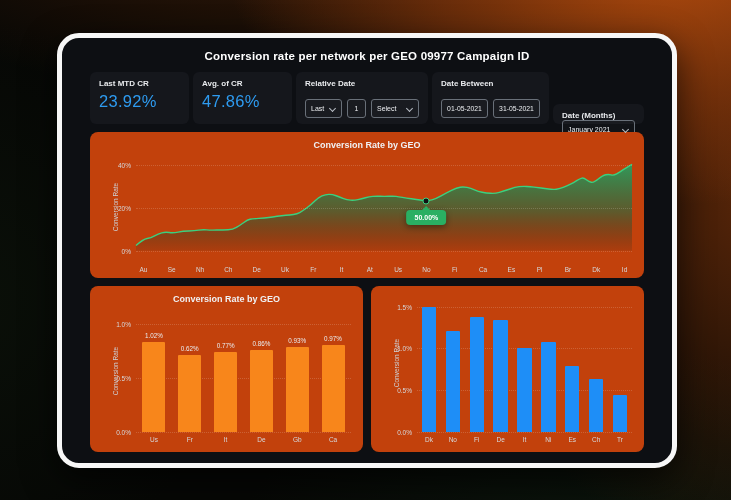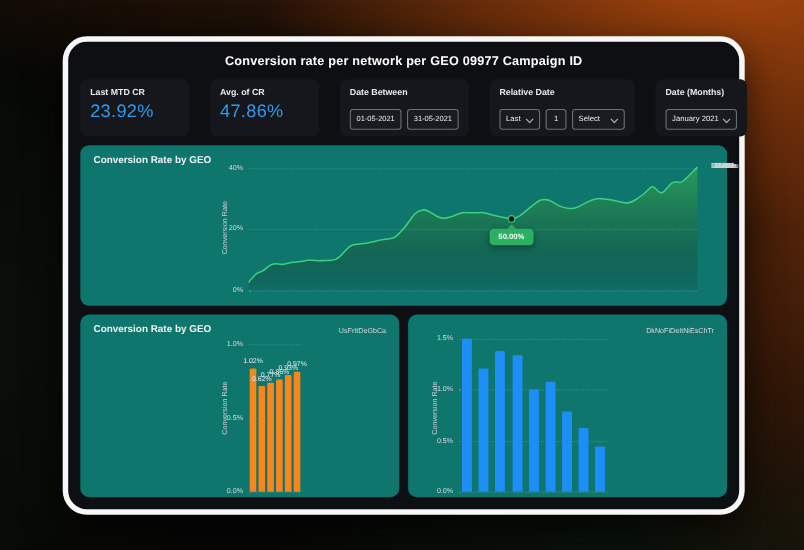--- a/index.html
+++ b/index.html
@@ -11,49 +11,49 @@
       radial-gradient(420px 520px at 104% 38%, rgba(160,64,12,0.55) 0%, rgba(90,38,8,0.25) 50%, rgba(0,0,0,0) 72%),
       radial-gradient(700px 260px at 45% -18%, rgba(110,48,12,0.55) 0%, rgba(60,26,7,0.25) 55%, rgba(0,0,0,0) 75%),
       radial-gradient(560px 300px at 85% 112%, rgba(24,58,30,0.30) 0%, rgba(0,0,0,0) 70%),
       radial-gradient(400px 400px at -5% 60%, rgba(14,24,12,0.5) 0%, rgba(0,0,0,0) 70%);
   }
   .frame {
     position:absolute; left:57px; top:33px; width:620px; height:435px;
     background:#0d0f13; border:5px solid #f7f7f7; border-radius:22px;
     box-shadow:0 12px 34px rgba(0,0,0,0.65);
   }
-  .inner { position:relative; width:100%; height:100%; padding:2px 11px 11px; display:flex; flex-direction:column; }
+  .inner { position:relative; width:100%; height:100%; padding:2px 28px 11px; display:flex; flex-direction:column; }
   .titlebar { height:32px; display:flex; align-items:center; justify-content:center; }
   .titlebar .title { color:#ffffff; font-size:11.5px; font-weight:bold; letter-spacing:.2px; }
 
   
-  .toprow { display:flex; gap:19px; height:52px; flex:0 0 52px; }
+  .toprow { display:flex; gap:4px; height:52px; flex:0 0 52px; }
   .card { background:#15171c; border-radius:6px; padding:7px 9px 6px; display:flex; flex-direction:column; }
   .card .clabel { color:#e8eaed; font-size:8px; font-weight:bold; }
   .kpi { flex:0 0 99px; }
   .kpi .kvalue { margin-top:4px; color:#2e9bf0; font-size:16.5px; font-weight:500; letter-spacing:.3px; }
   .f-rel { flex:0 0 124px; }
   .f-between { flex:0 0 108px; }
-  .f-months { flex:1; }
+  .f-months { flex:1;margin-top:32px; }
   .ctrlrow { margin-top:auto; display:flex; gap:5px; align-items:center; }
   .ctrl {
     height:19px; border:1px solid #697079; border-radius:3px; background:rgba(255,255,255,0.02);
     color:#eceef1; font-size:7px; display:flex; align-items:center; padding:0 5px; gap:5px; white-space:nowrap;
   }
   .chev { width:6px; height:6px; position:relative; flex:0 0 6px; }
   .chev::before { content:""; position:absolute; left:0; top:0; width:4px; height:4px;
     border-right:1.2px solid #b8bdc4; border-bottom:1.2px solid #b8bdc4; transform:rotate(45deg); }
   .ctrl.w-last { width:37px; justify-content:space-between; }
   .ctrl.w-num { width:19px; justify-content:center; }
   .ctrl.w-sel { width:48px; justify-content:space-between; }
   .ctrl.w-date { width:47px; justify-content:center; font-size:6.8px; }
   .ctrl.w-months { width:100%; justify-content:space-between; }
 
   
-  .panel { background:#0f766e; border-radius:8px; padding:8px 12px 5px; display:flex; flex-direction:row; }
+  .panel { background:#c2410c; border-radius:8px; padding:8px 12px 5px; display:flex; flex-direction:column; }
   .panel .ptitle { text-align:center; color:#f0f1f4; font-size:9px; font-weight:bold; margin-bottom:5px; }
   .areapanel { margin-top:8px; flex:0 0 146px; }
   .chartwrap { display:flex; flex:1; min-height:0; }
   .ygutter { position:relative; flex:0 0 34px; }
   .ytitle { position:absolute; left:-11px; top:50%; transform:translateY(-50%) rotate(-90deg);
     color:#ced2d8; font-size:6.5px; white-space:nowrap; }
   .plot { position:relative; flex:1; }
   .gridline { position:absolute; left:0; right:0; border-top:1px dotted rgba(255,255,255,0.17); }
   .ytick { position:absolute; right:5px; transform:translateY(-50%); color:#d6d9dd; font-size:6.5px; }
   .xlabels { position:relative; height:15px; flex:0 0 15px; }
@@ -88,44 +88,44 @@
 
     <div class="toprow">
       <div class="card kpi">
         <span class="clabel">Last MTD CR</span>
         <span class="kvalue">23.92%</span>
       </div>
       <div class="card kpi">
         <span class="clabel">Avg. of CR</span>
         <span class="kvalue">47.86%</span>
       </div>
-      <div class="card f-between">
-        <span class="clabel">Date Between</span>
-        <div class="ctrlrow">
-          <div class="ctrl w-date">
-            <span>01-05-2021</span>
-          </div>
-          <div class="ctrl w-date">
-            <span>31-05-2021</span>
-          </div>
-        </div>
-      </div>
       <div class="card f-rel">
         <span class="clabel">Relative Date</span>
         <div class="ctrlrow">
           <div class="ctrl w-last">
             <span>Last</span>
             <span class="chev"></span>
           </div>
           <div class="ctrl w-num">
             <span>1</span>
           </div>
           <div class="ctrl w-sel">
             <span>Select</span>
             <span class="chev"></span>
+          </div>
+        </div>
+      </div>
+      <div class="card f-between">
+        <span class="clabel">Date Between</span>
+        <div class="ctrlrow">
+          <div class="ctrl w-date">
+            <span>01-05-2021</span>
+          </div>
+          <div class="ctrl w-date">
+            <span>31-05-2021</span>
           </div>
         </div>
       </div>
       <div class="card f-months">
         <span class="clabel">Date (Months)</span>
         <div class="ctrlrow">
           <div class="ctrl w-months">
             <span>January 2021</span>
             <span class="chev"></span>
           </div>

